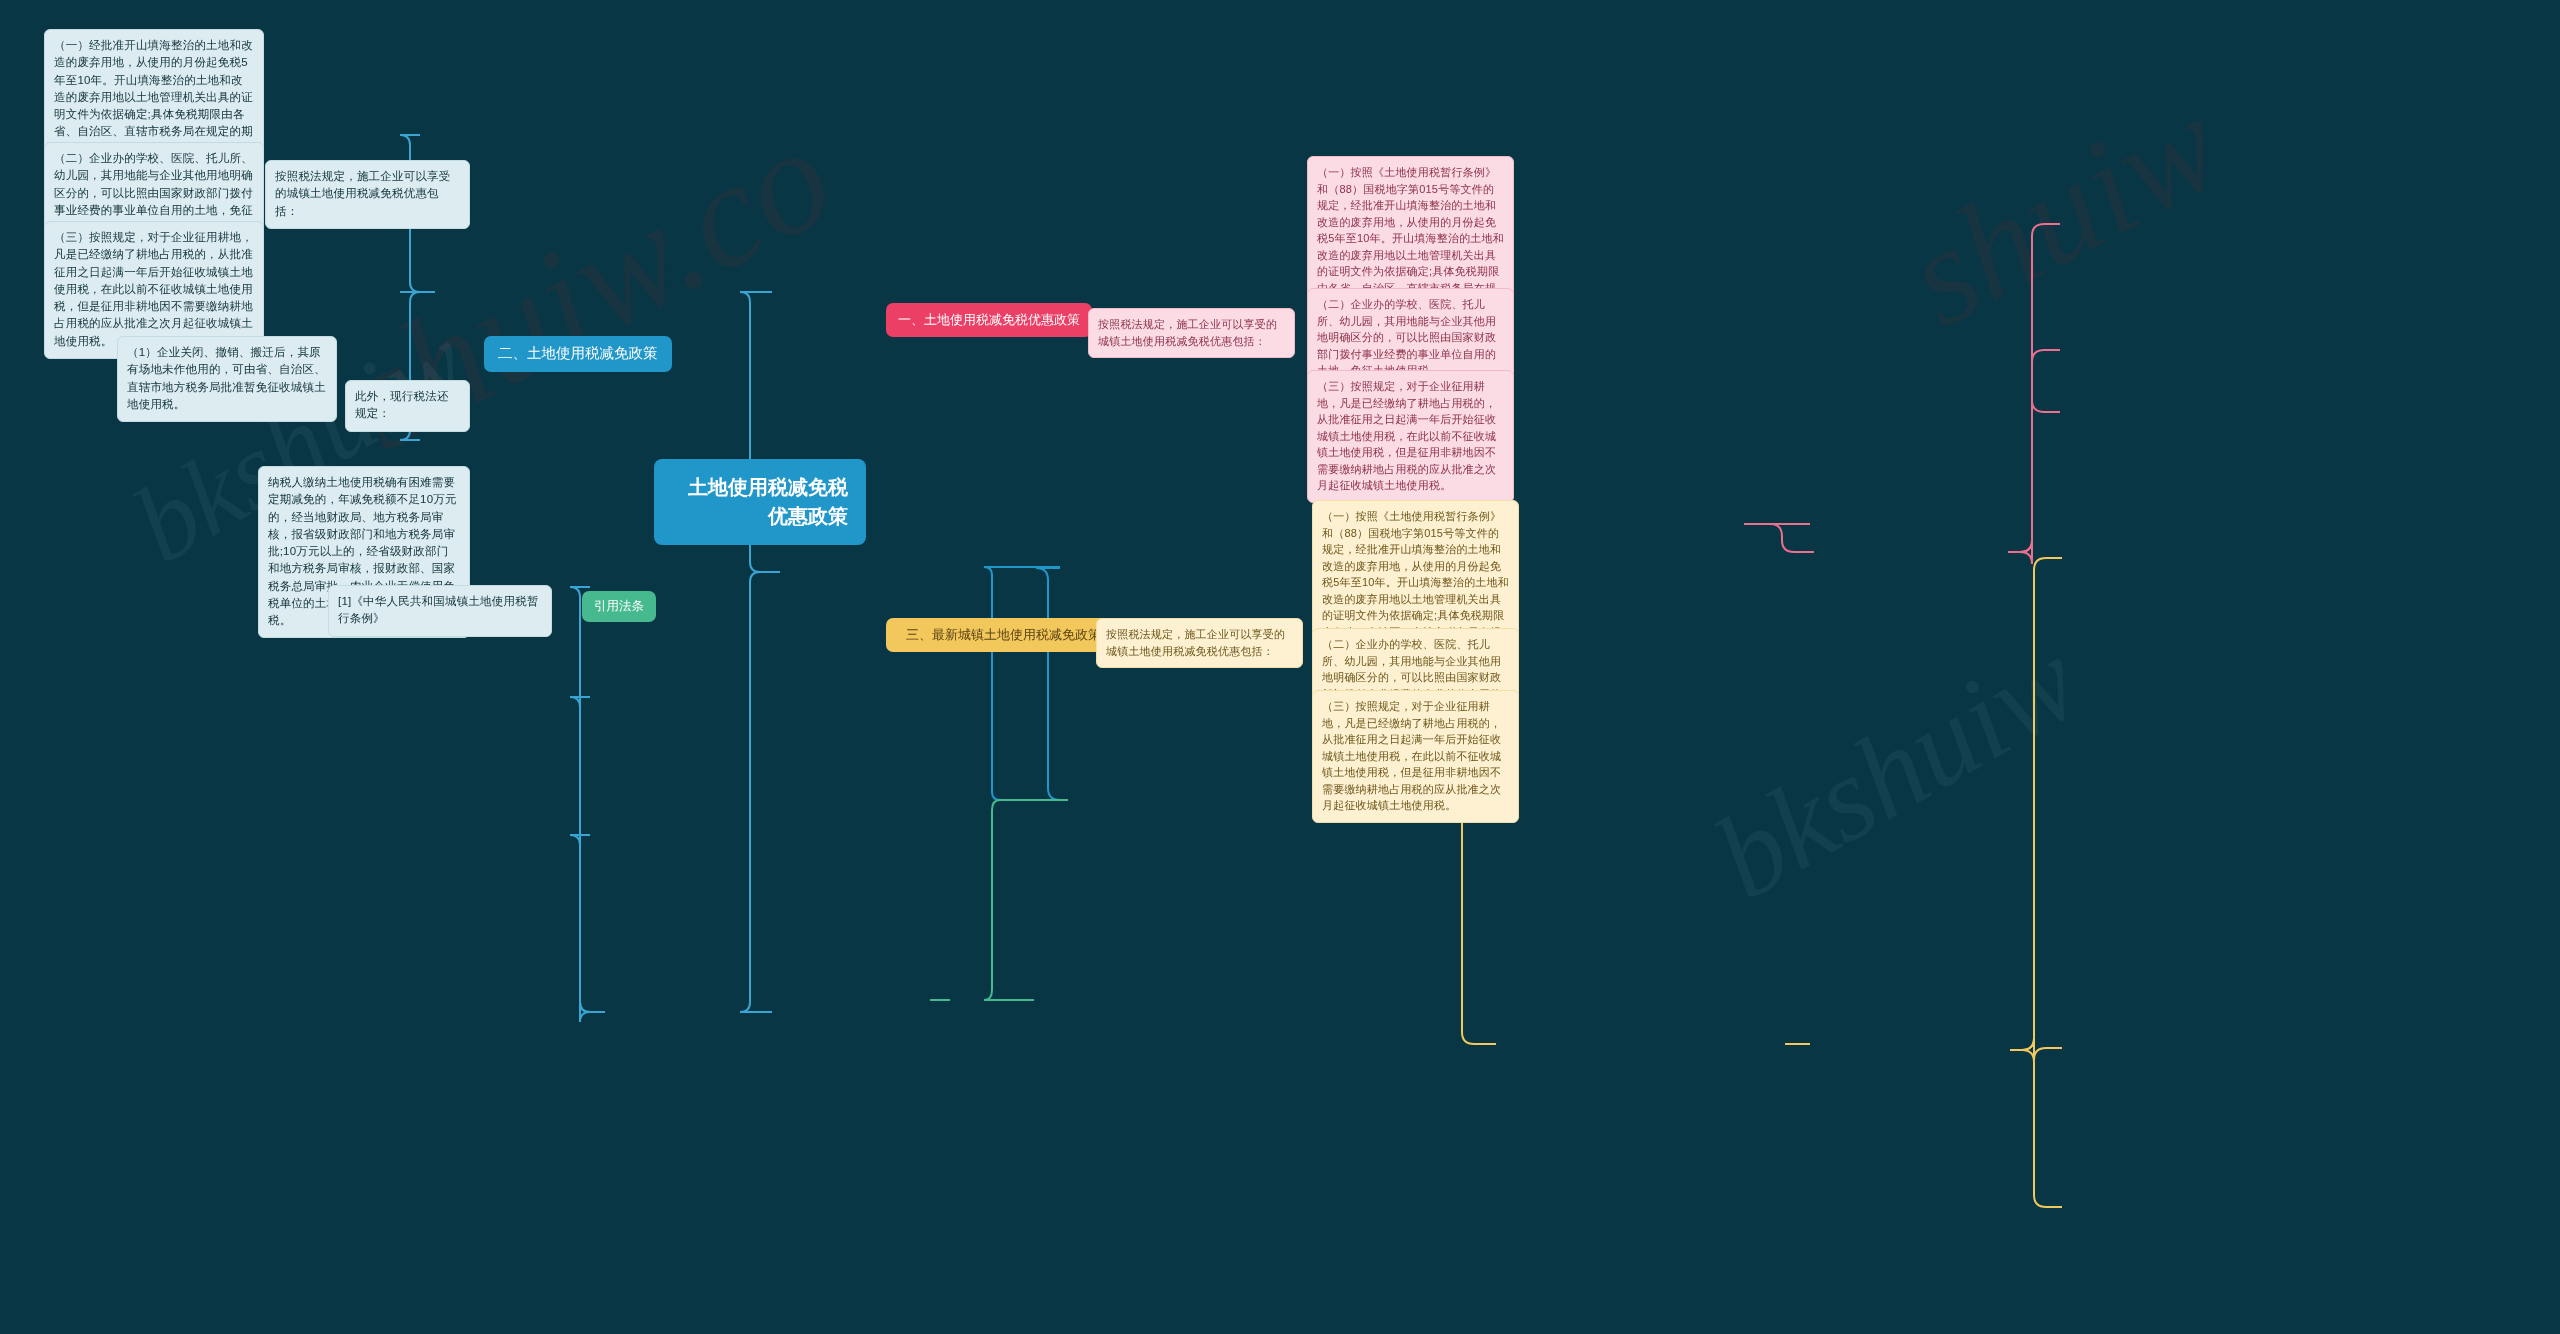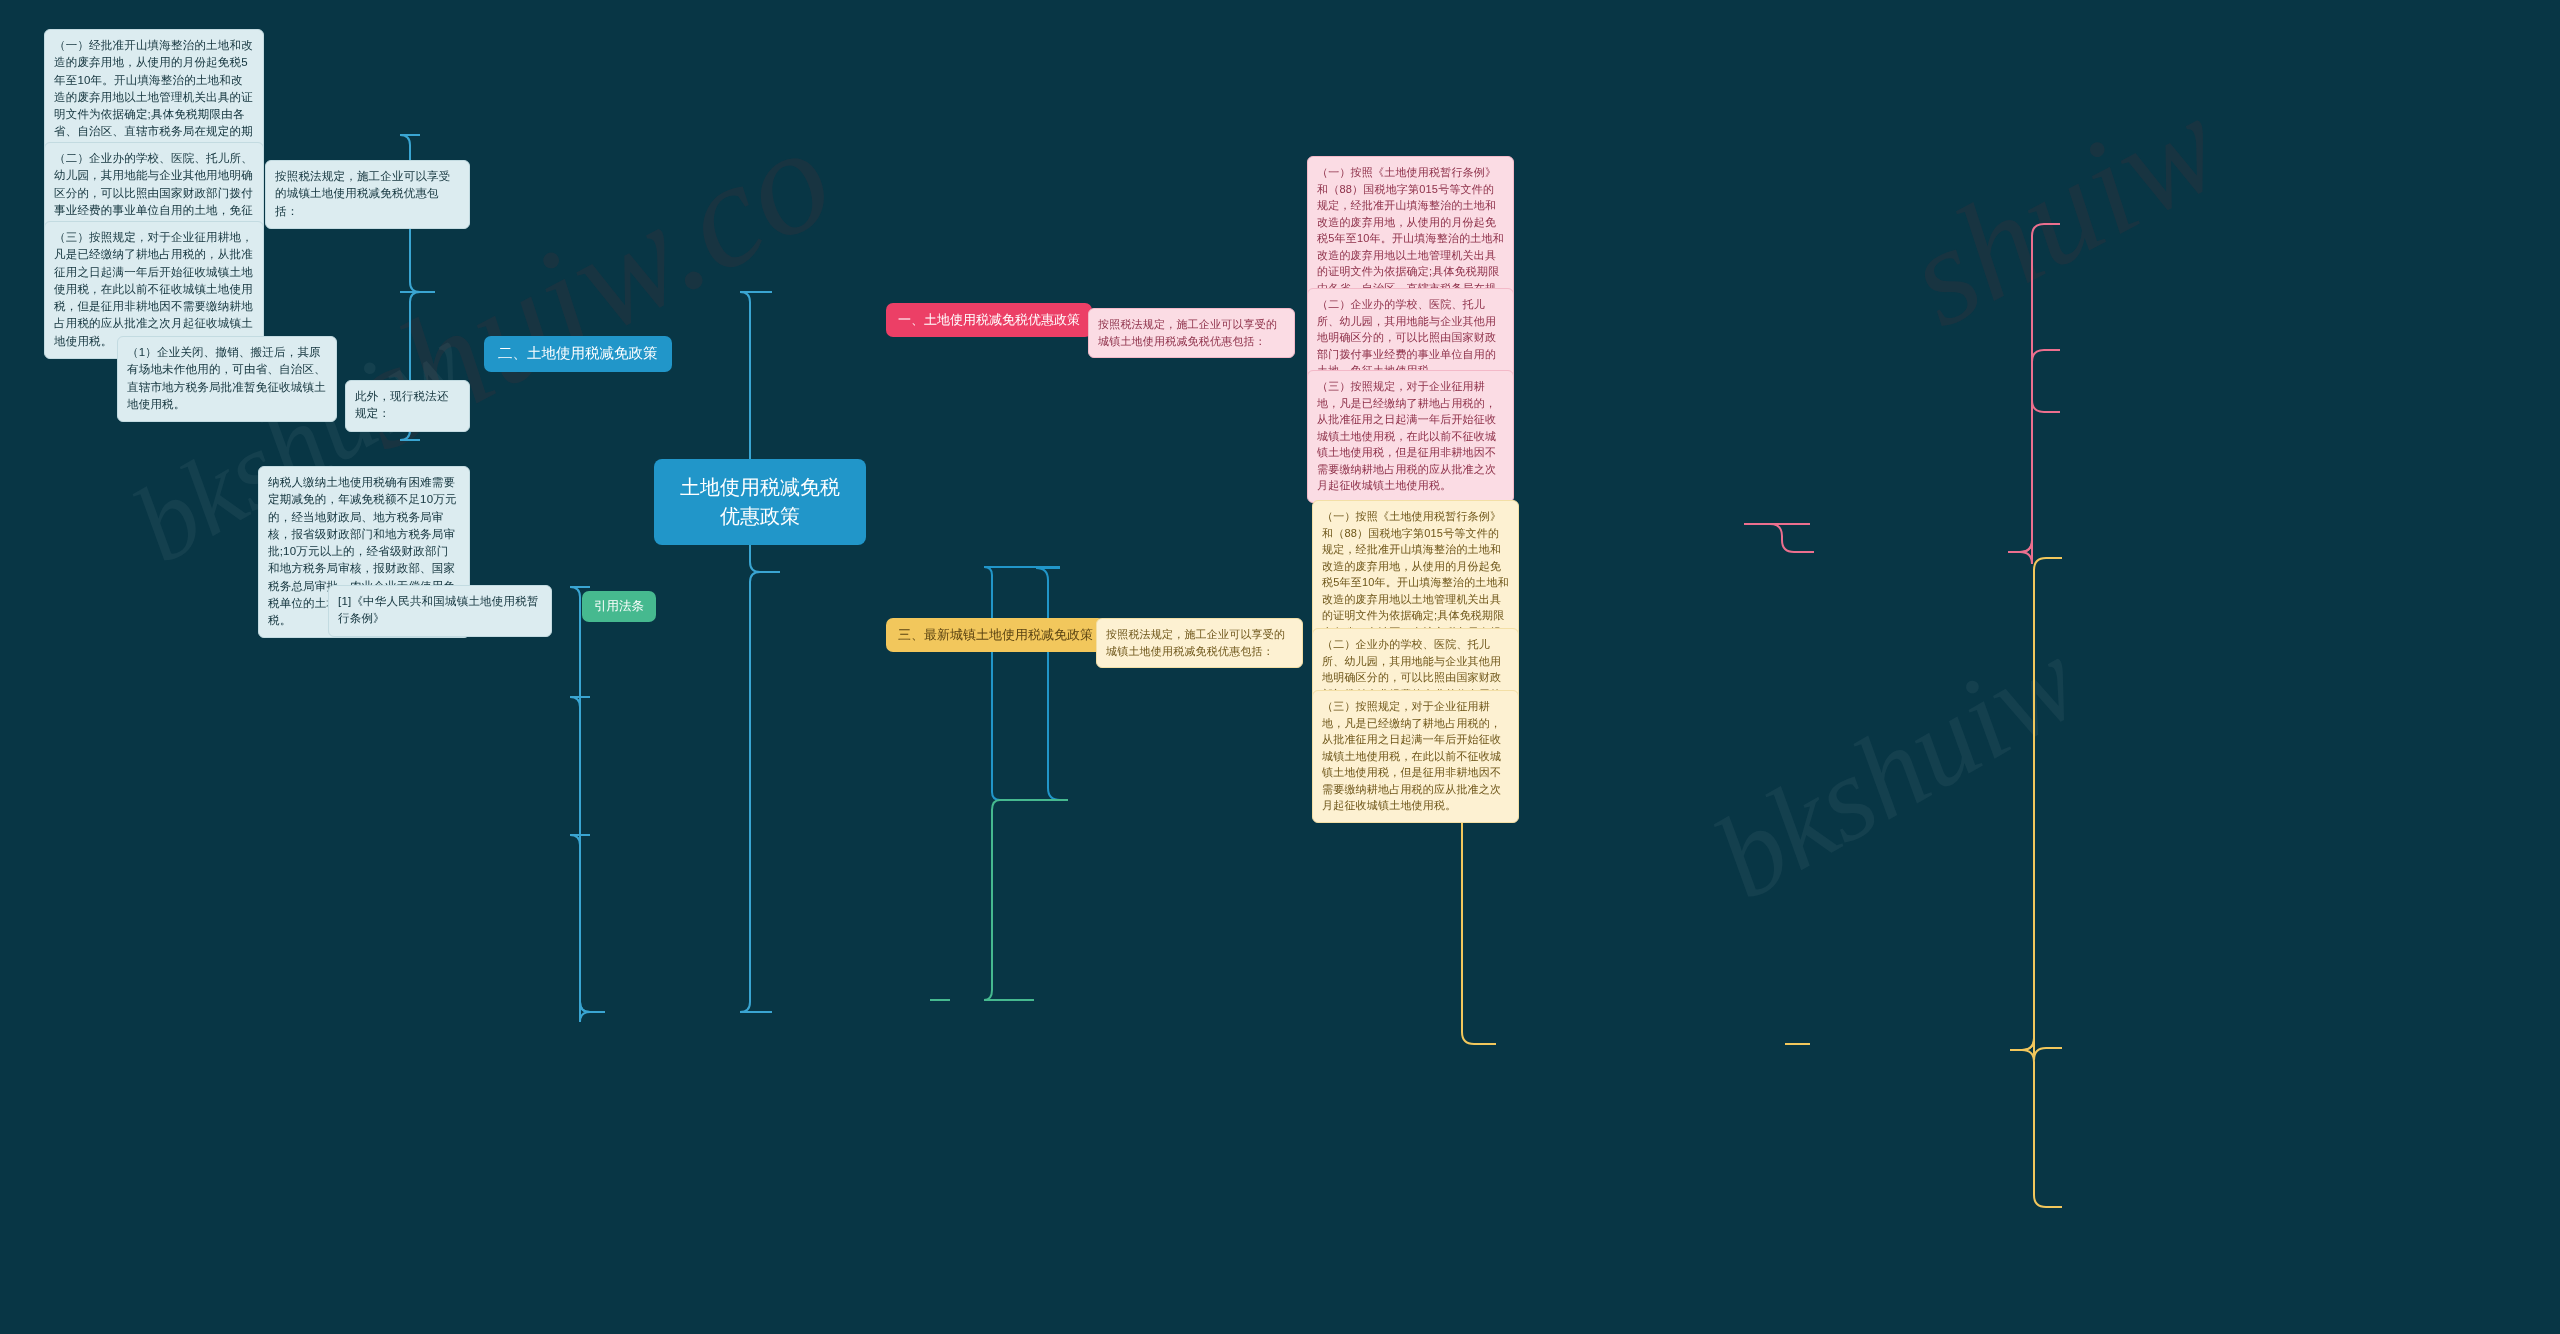--- a/index.html
+++ b/index.html
@@ -33,31 +33,31 @@
   .pill{
     color:#ffffff;
     padding:7px 14px;
     font-size:14.5px;
     border-radius:7px;
     display:flex;align-items:center;
   }
   .pill-blue{background:#2196c9;}
   .pill-green{background:#46b98f;color:#ffffff;font-size:12.5px;padding:6px 12px;margin-left:8px;}
   .pill-red{background:#ec3f66;font-size:13px;padding:7px 12px;}
-  .pill-yellow{background:#f2c75c;color:#5a4312;font-size:13px;padding:7px 12px;}
+  .pill-yellow{background:#f2c75c;color:#5a4312;font-size:13px;padding:7px 20px;}
   
   .center-topic{
     background:#2196c9;
     color:#ffffff;
     font-size:20px;
     border-radius:8px;
     padding:14px 18px;
-    text-align:center;
+    text-align:right;
     line-height:1.45;
-    display:flex;align-items:center;justify-content:center;
+    display:flex;align-items:center;justify-content:center;font-weight:bold;
   }
   
   .leaf-pink{
     background:#fbdce4;
     color:#8d2f48;
     border:1px solid #f3b9c8;
     padding:7px 9px 8px 9px;
     font-size:11px;
     letter-spacing:.2px;
   }

